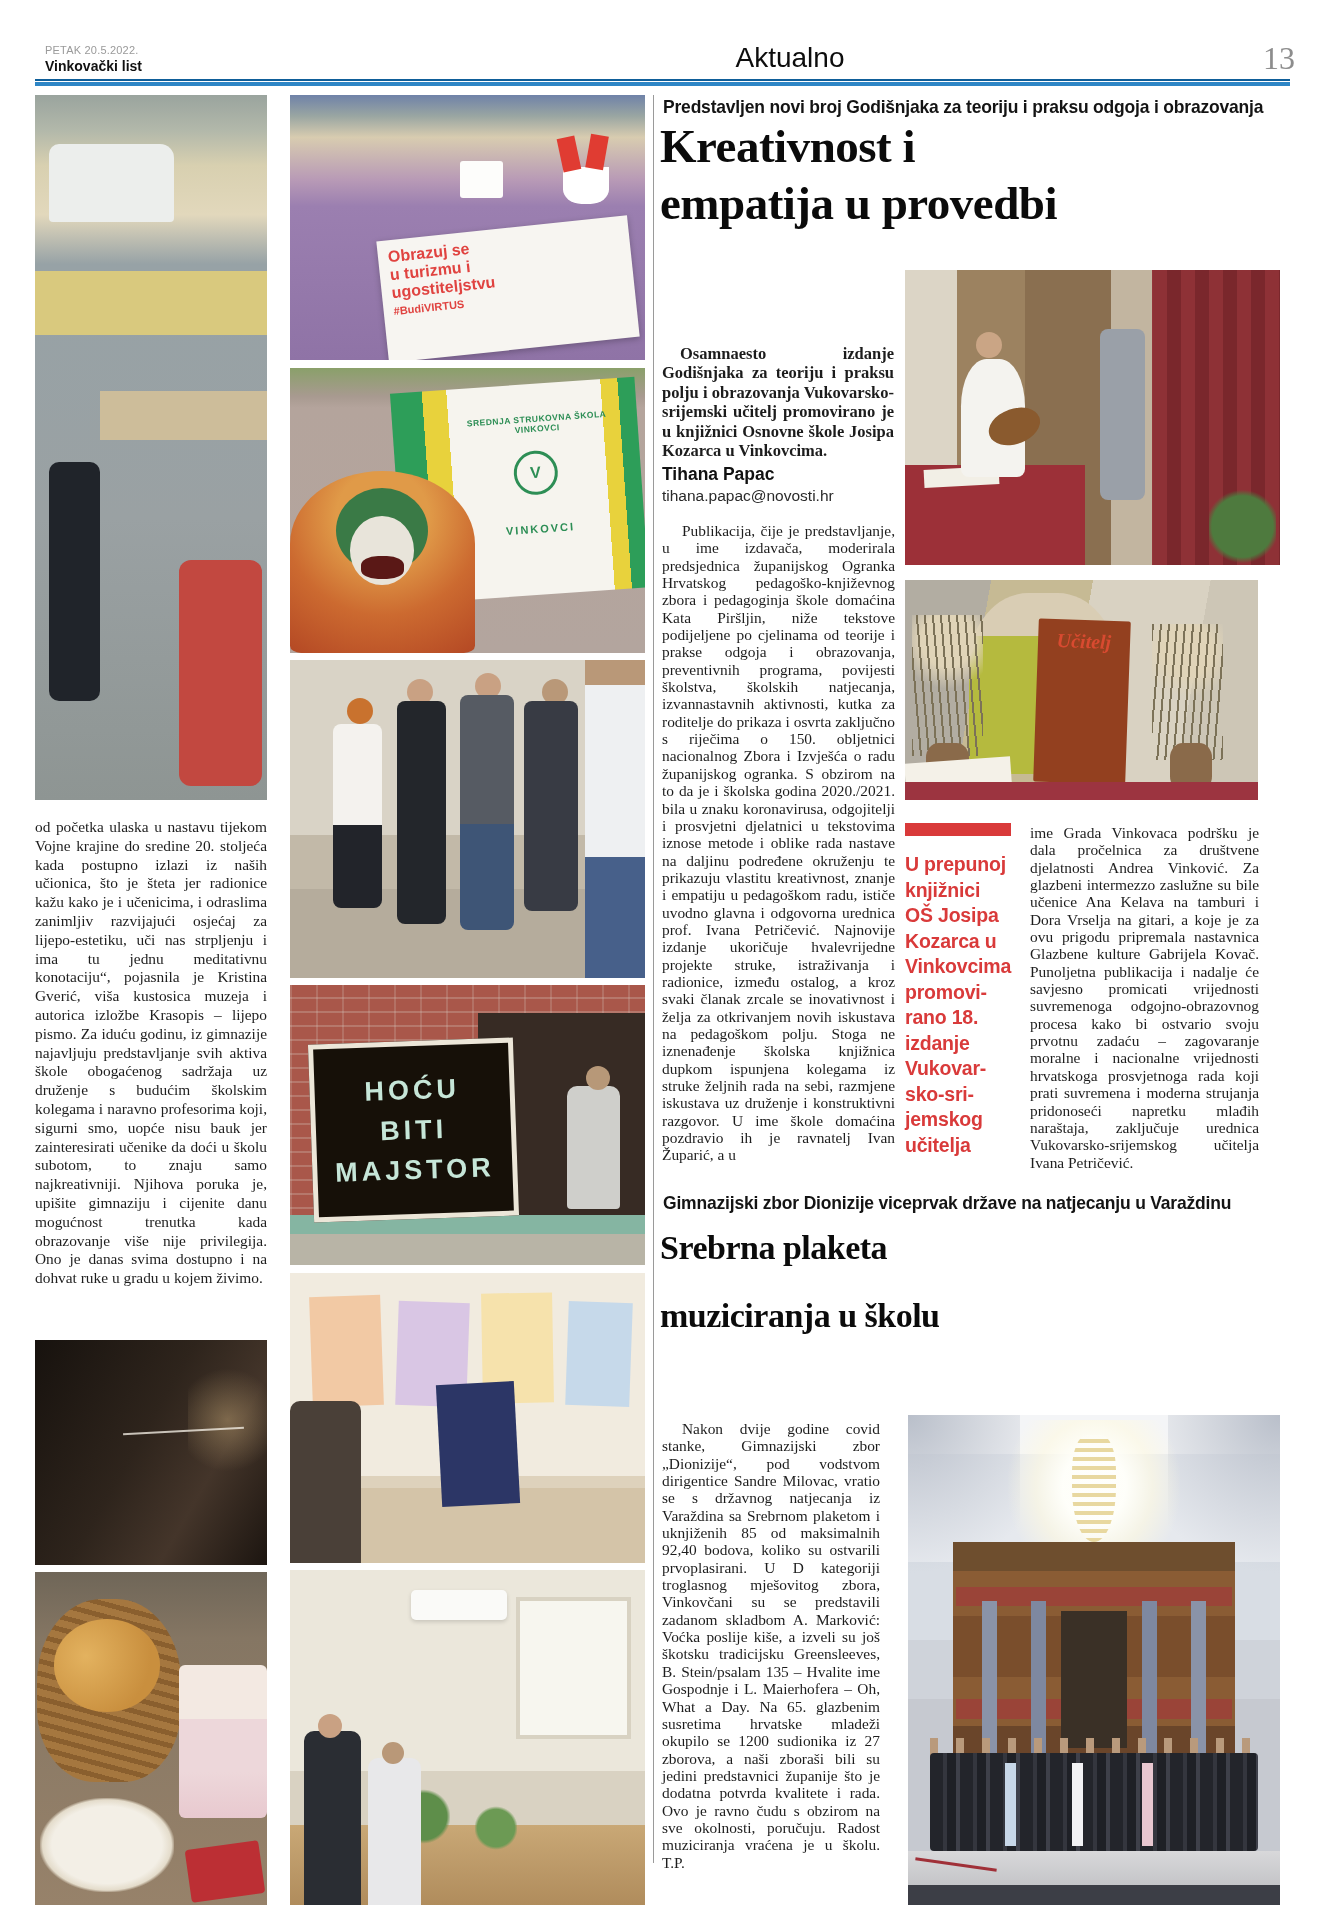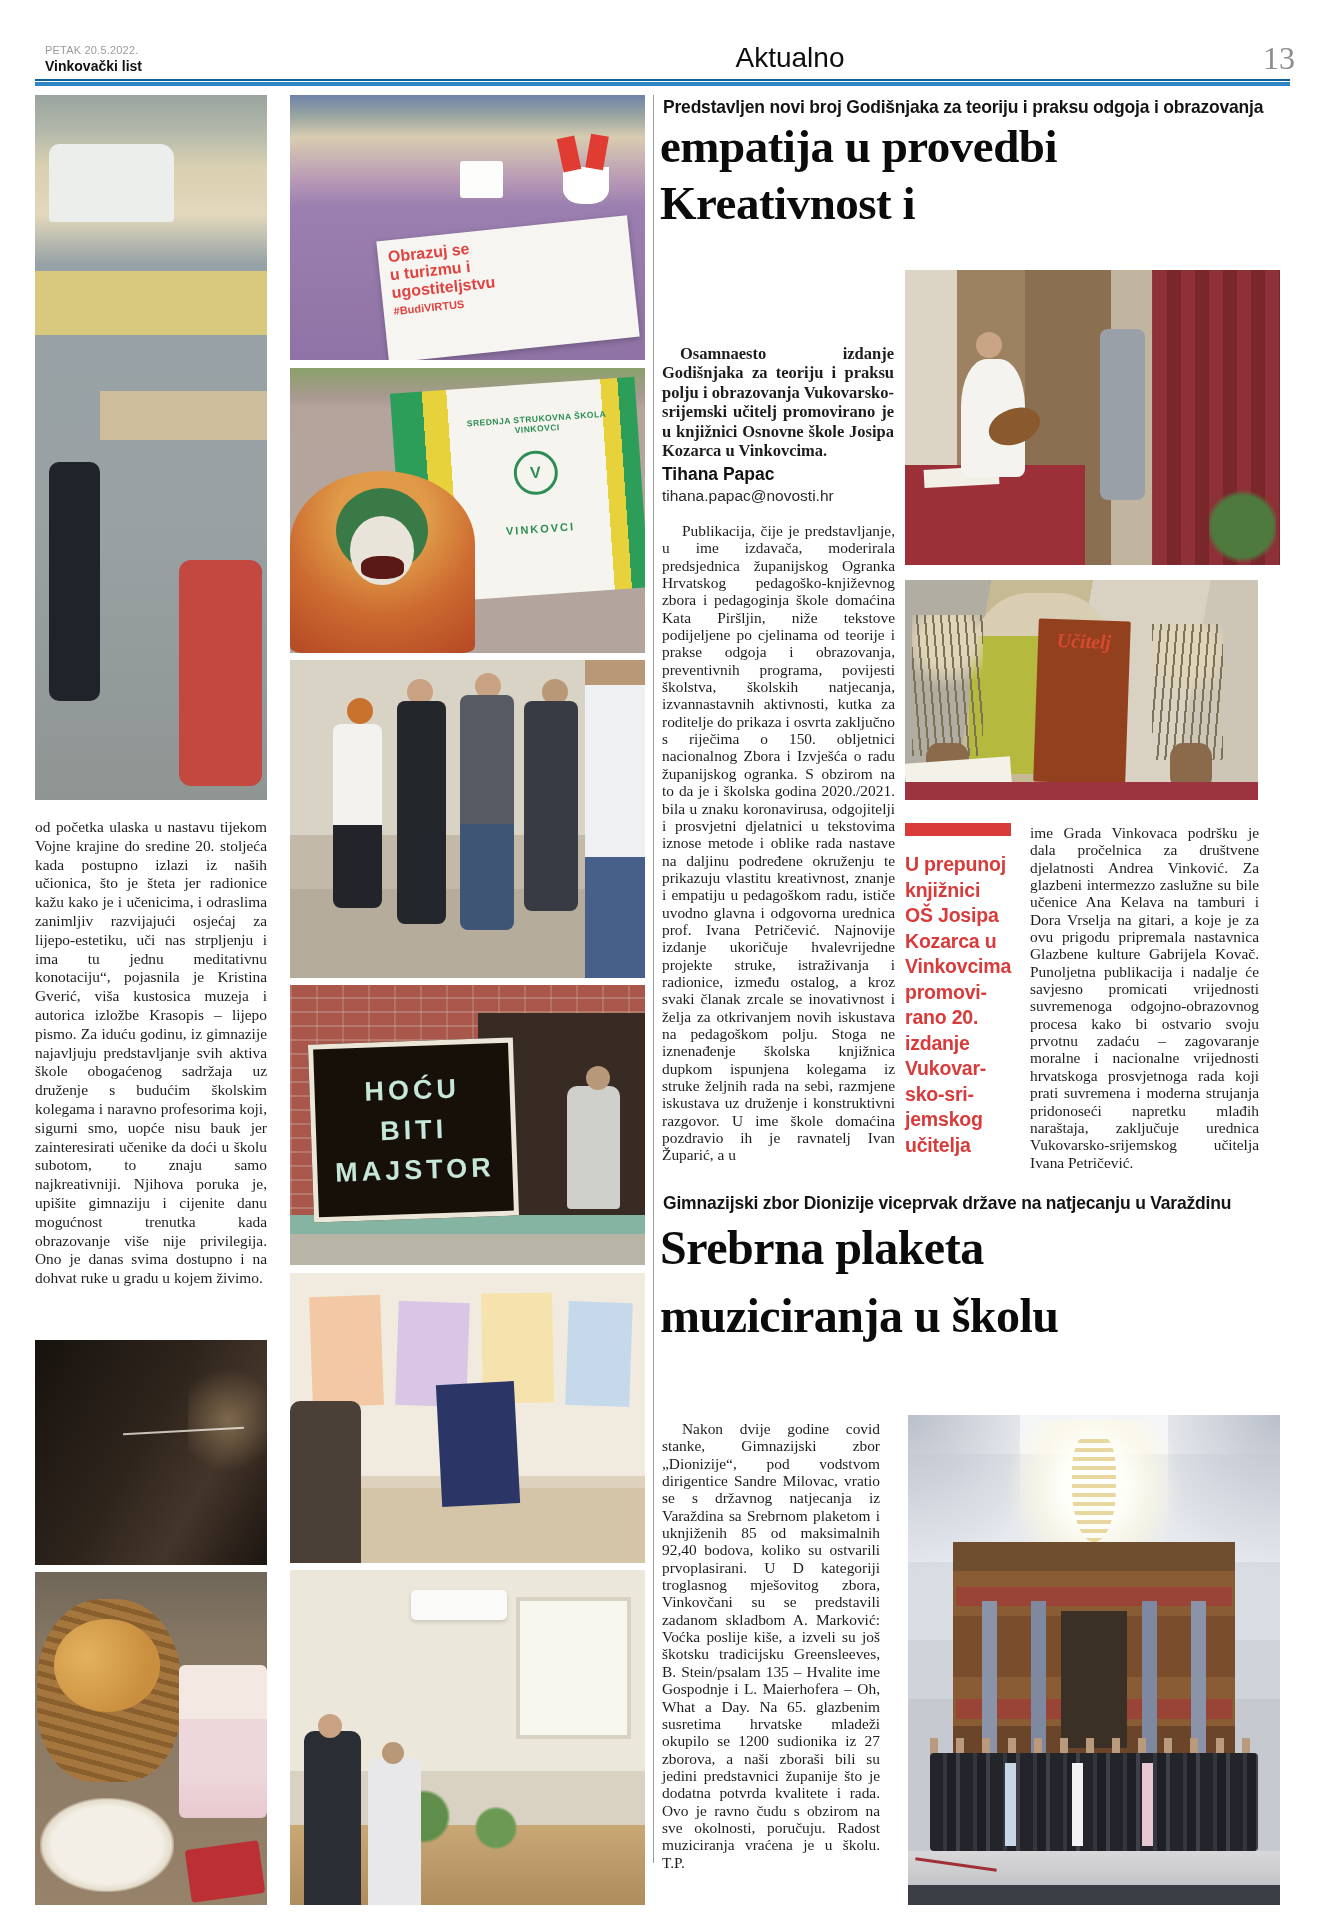--- a/index.html
+++ b/index.html
@@ -15,21 +15,21 @@
      background:linear-gradient(180deg,#0f5e99 0 22%,#ffffff 22% 36%,#2e86c6 36% 100%);}
   .vrule{left:653px;top:95px;width:1px;height:1768px;background:#9a9a9a;}
   
   .photo{position:absolute;overflow:hidden;background:#cfcabd;}
   .ph-el{position:absolute;}
   
   .kicker{font-family:"Liberation Sans","DejaVu Sans",sans-serif;font-weight:bold;font-size:19px;color:#141414;
           transform:scaleX(.92);transform-origin:left top;white-space:nowrap;letter-spacing:-.2px;}
   .headline{font-weight:bold;color:#0b0b0b;letter-spacing:-.5px;}
   .h1size{font-size:47px;line-height:57px;}
-  .h2size{font-size:48px;line-height:68px;}
+  .h2size{font-size:34px;line-height:68px;}
   .lead{font-size:16.5px;line-height:19.4px;font-weight:bold;text-align:justify;}
   .lead .ind{display:inline-block;width:18px;}
   .byline{font-family:"Liberation Sans","DejaVu Sans",sans-serif;font-weight:bold;font-size:17.5px;color:#111;}
   .email{font-family:"Liberation Sans","DejaVu Sans",sans-serif;font-size:15.5px;color:#2a2a2a;}
   .bodytxt{font-size:15.4px;line-height:17.35px;text-align:justify;color:#1d1d1d;}
   .indent::first-letter{}
   .indent{text-indent:20px;}
   .sidebar{font-size:15.4px;line-height:18.8px;text-align:justify;color:#1d1d1d;}
   .pq-bar{background:#d93a3a;}
   .pq-line{font-family:"Liberation Sans","DejaVu Sans",sans-serif;font-weight:bold;font-size:19.5px;line-height:25.5px;color:#d93a3a;letter-spacing:-.2px;}
@@ -165,22 +165,22 @@
     <div class="ph-el" style="left:52%;bottom:16%;width:12%;height:14%;background:radial-gradient(circle,#6c9a54 60%,transparent 70%);"></div>
     <div class="ph-el" style="left:4%;bottom:0;width:16%;height:52%;background:#2a2d33;border-radius:10px 10px 0 0;"></div>
     <div class="ph-el" style="left:8%;bottom:50%;width:24px;height:24px;background:#c9a183;border-radius:50%;"></div>
     <div class="ph-el" style="left:22%;bottom:0;width:15%;height:44%;background:#e8e8ea;border-radius:10px 10px 0 0;"></div>
     <div class="ph-el" style="left:26%;bottom:42%;width:22px;height:22px;background:#b99878;border-radius:50%;"></div>
   </div>
 
   <div class="abs kicker" style="left:663px;top:96px;">Predstavljen novi broj Godišnjaka za teoriju i praksu odgoja i obrazovanja</div>
 
   <div class="abs headline h1size" style="left:660px;top:118px;width:640px;">
+    <div>Kreativnost i</div>
     <div>empatija u provedbi</div>
-    <div>Kreativnost i</div>
   </div>
 
   <div class="abs lead" style="left:662px;top:344px;width:232px;">
     <span class="ind"></span><span>Osamnaesto izdanje Godišnjaka za teoriju i praksu polju i obrazovanja Vukovarsko-srijemski učitelj promovirano je u knjižnici Osnovne škole Josipa Kozarca u Vinkovcima.</span>
   </div>
 
   <div class="abs byline" style="left:662px;top:464px;">Tihana Papac</div>
   <div class="abs email" style="left:662px;top:487px;">tihana.papac@novosti.hr</div>
 
   <div class="abs bodytxt indent" style="left:662px;top:522px;width:233px;">Publikacija, čije je predstavljanje, u ime izdavača, moderirala predsjednica županijskog Ogranka Hrvatskog pedagoško-književnog zbora i pedagoginja škole domaćina Kata Piršljin, niže tekstove podijeljene po cjelinama od teorije i prakse odgoja i obrazovanja, preventivnih programa, povijesti školstva, školskih natjecanja, izvannastavnih aktivnosti, kutka za roditelje do prikaza i osvrta zaključno s riječima o 150. obljetnici nacionalnog Zbora i Izvješća o radu županijskog ogranka. S obzirom na to da je i školska godina 2020./2021. bila u znaku koronavirusa, odgojitelji i prosvjetni djelatnici u tekstovima iznose metode i oblike rada nastave na daljinu podređene okruženju te prikazuju vlastitu kreativnost, znanje i empatiju u pedagoškom radu, ističe uvodno glavna i odgovorna urednica prof. Ivana Petričević. Najnovije izdanje ukoričuje hvalevrijedne projekte struke, istraživanja i radionice, između ostalog, a kroz svaki članak zrcale se inovativnost i želja za otkrivanjem novih iskustava na pedagoškom polju. Stoga ne iznenađenje školska knjižnica dupkom ispunjena kolegama iz struke željnih rada na sebi, razmjene iskustava uz druženje i konstruktivni razgovor. U ime škole domaćina pozdravio ih je ravnatelj Ivan Župarić, a u</div>
@@ -215,21 +215,21 @@
   </div>
 
   <div class="abs pq-bar" style="left:905px;top:823px;width:106px;height:13px;"></div>
   <div class="abs" style="left:905px;top:852px;width:112px;">
     <div class="pq-line">U prepunoj</div>
     <div class="pq-line">knjižnici</div>
     <div class="pq-line">OŠ Josipa</div>
     <div class="pq-line">Kozarca u</div>
     <div class="pq-line">Vinkovcima</div>
     <div class="pq-line">promovi-</div>
-    <div class="pq-line">rano 20.</div>
+    <div class="pq-line">rano 18.</div>
     <div class="pq-line">izdanje</div>
     <div class="pq-line">Vukovar-</div>
     <div class="pq-line">sko-sri-</div>
     <div class="pq-line">jemskog</div>
     <div class="pq-line">učitelja</div>
   </div>
 
   <div class="abs bodytxt" style="left:1030px;top:824px;width:229px;">ime Grada Vinkovaca podršku je dala pročelnica za društvene djelatnosti Andrea Vinković. Za glazbeni intermezzo zaslužne su bile učenice Ana Kelava na tamburi i Dora Vrselja na gitari, a koje je za ovu prigodu pripremala nastavnica Glazbene kulture Gabrijela Kovač. Punoljetna publikacija i nadalje će savjesno promicati vrijednosti suvremenoga odgojno-obrazovnog procesa kako bi ostvario svoju prvotnu zadaću – zagovaranje moralne i nacionalne vrijednosti hrvatskoga prosvjetnoga rada koji prati suvremena i moderna strujanja pridonoseći napretku mlađih naraštaja, zaključuje urednica Vukovarsko-srijemskog učitelja Ivana Petričević.</div>
 
   <div class="abs kicker" style="left:663px;top:1192px;">Gimnazijski zbor Dionizije viceprvak države na natjecanju u Varaždinu</div>

